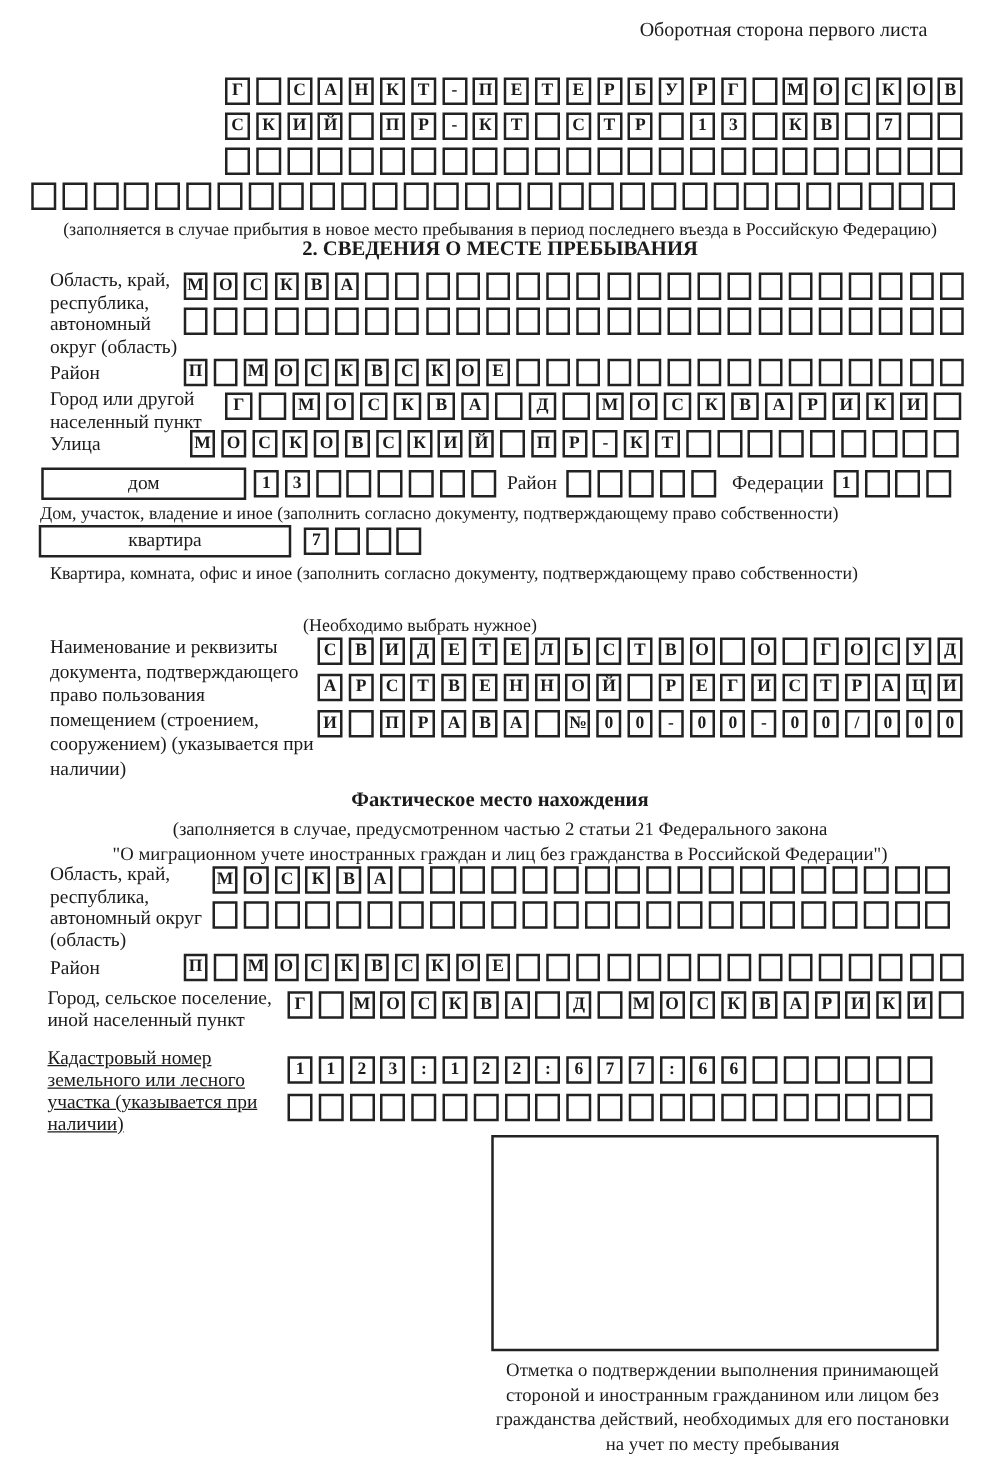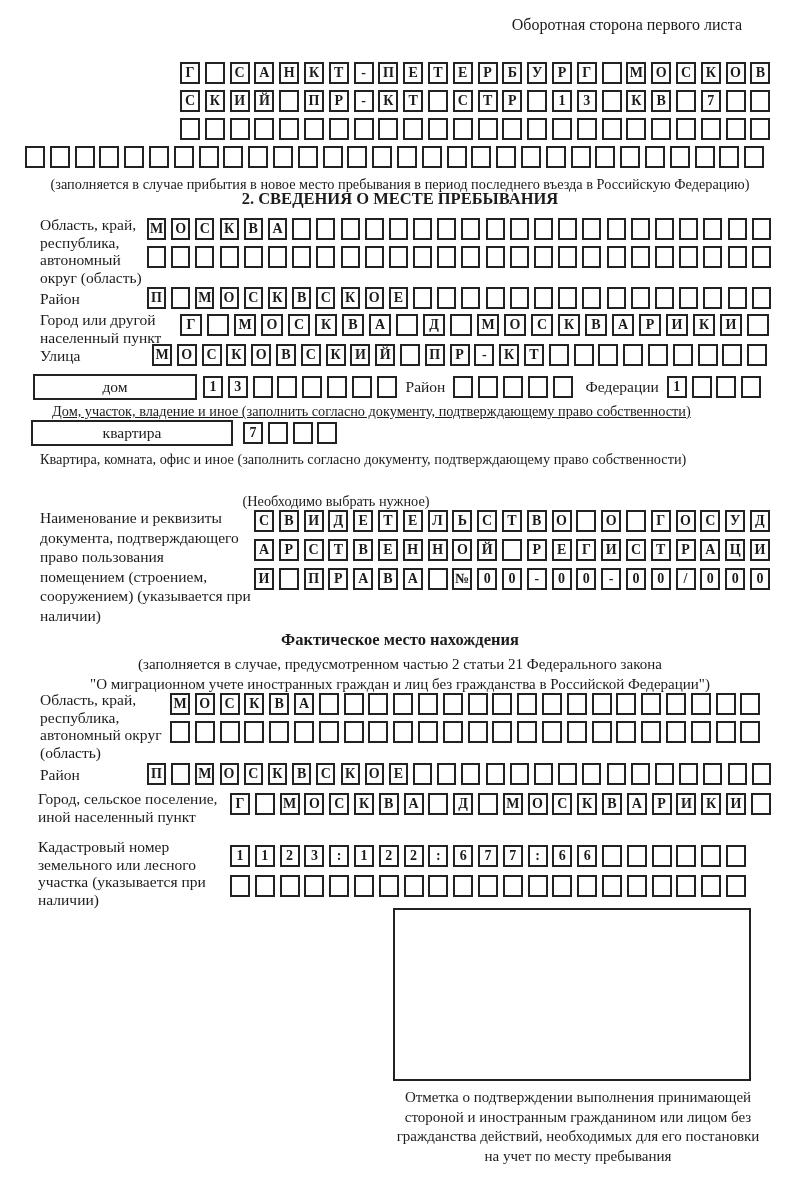--- a/index.html
+++ b/index.html
@@ -330,21 +330,21 @@
         <span class="cell"></span>
       </div>
     <div class="smalllabel" style="margin:0 8px 0 13px;">Федерации</div>
     <div class="boxrow">
         <span class="cell">1</span>
         <span class="cell"></span>
         <span class="cell"></span>
         <span class="cell"></span>
       </div>
   </div>
-  <div class="abs caption" style="top:403px;left:52px;text-decoration:underline;">Дом, участок, владение и иное (заполнить согласно документу, подтверждающему право собственности)</div>
+  <div class="abs caption" style="top:403px;left:32px;">Дом, участок, владение и иное (заполнить согласно документу, подтверждающему право собственности)</div>
 
   <div class="abs inlinerow" style="top:420px;left:31px;">
     <div class="fieldbox" style="width:202px;">квартира</div>
     <div class="boxrow" style="margin-left:10px;">
         <span class="cell">7</span>
         <span class="cell"></span>
         <span class="cell"></span>
         <span class="cell"></span>
       </div>
   </div>
@@ -534,21 +534,21 @@
       <span class="cell">К</span>
       <span class="cell">В</span>
       <span class="cell">А</span>
       <span class="cell">Р</span>
       <span class="cell">И</span>
       <span class="cell">К</span>
       <span class="cell">И</span>
       <span class="cell"></span>
     </div>
 
-  <div class="abs label" style="top:838px;left:38px;width:190px;">Кадастровый номер земельного или лесного участка (указывается при наличии)</div>
+  <div class="abs label" style="top:838px;left:38px;width:190px;text-decoration:underline;">Кадастровый номер земельного или лесного участка (указывается при наличии)</div>
   <div class="abs col" style="top:845px;left:230px;gap:8px;">
     <div class="boxrow">
         <span class="cell">1</span>
         <span class="cell">1</span>
         <span class="cell">2</span>
         <span class="cell">3</span>
         <span class="cell">:</span>
         <span class="cell">1</span>
         <span class="cell">2</span>
         <span class="cell">2</span>

